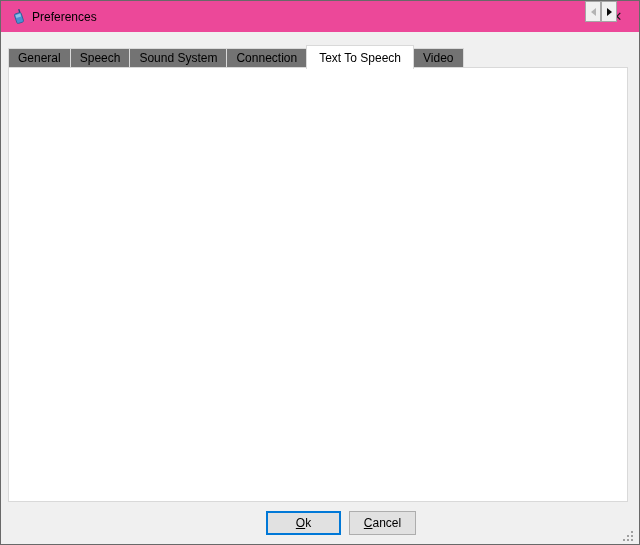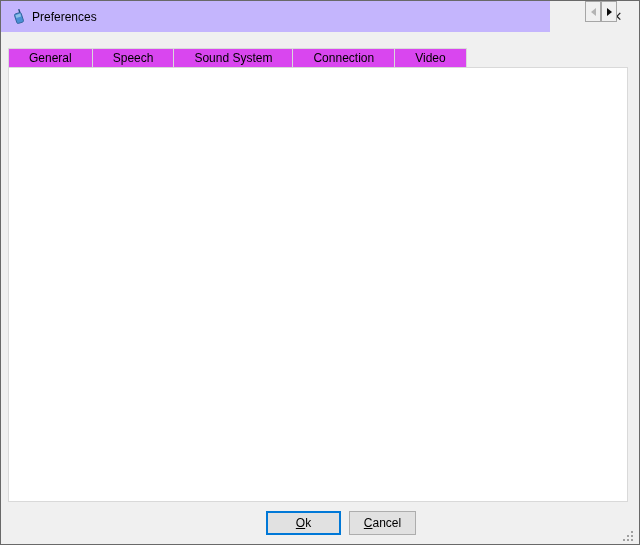--- a/index.html
+++ b/index.html
@@ -3,31 +3,31 @@
 <meta charset="utf-8">
 <style>
   * { margin:0; padding:0; box-sizing:border-box; }
   html,body { background:#c8c8c8; }
   body { font-family:"Liberation Sans", sans-serif; font-size:12px; color:#000; }
 
   .window { position:relative; width:640px; height:545px; background:#f0f0f0;
             border:1px solid #696969; overflow:hidden; }
 
   
-  .titlebar { position:absolute; left:0; top:0; width:549px; height:31px; background:#c4b5fd; }
+  .titlebar { position:absolute; left:0; top:0; width:638px; height:31px; background:#ec4899; }
   .app-icon { position:absolute; left:10px; top:7px; width:16px; height:17px; }
   .win-title { position:absolute; left:31px; top:0; height:31px; display:flex; align-items:center; }
   .close-btn { position:absolute; left:600px; top:0; width:32px; height:30px;
                display:flex; align-items:center; justify-content:center; font-size:13px; color:#1a1a1a; cursor:default; }
 
   
   .tabbar { position:absolute; left:7px; top:44px; width:620px; height:23px;
             display:flex; align-items:flex-end; z-index:3; overflow:visible; }
-  .tab { height:20px; padding:0 20px; display:flex; align-items:center;
-         background:#d946ef; border:1px solid #d9d9d9; margin-right:-1px; white-space:nowrap; }
+  .tab { height:20px; padding:0 9px; display:flex; align-items:center;
+         background:#737373; border:1px solid #d9d9d9; margin-right:-1px; white-space:nowrap; }
   .tab.selected { height:24px; margin-bottom:-1px; background:#ffffff; border-bottom:none;
                   padding:0 12px; position:relative; z-index:4; }
   .tab-scroll { position:absolute; top:0; width:16px; height:21px; background:#f0f0f0;
                 border:1px solid #a6a6a6; display:flex; align-items:center; justify-content:center; z-index:5; }
   .tab-scroll.left  { left:584px; }
   .tab-scroll.right { left:600px; }
   .tri-left  { width:0; height:0; border-top:4px solid transparent; border-bottom:4px solid transparent; border-right:5px solid #b4b4b4; }
   .tri-right { width:0; height:0; border-top:4px solid transparent; border-bottom:4px solid transparent; border-left:5px solid #0a0a0a; }
 
   
@@ -110,20 +110,23 @@
       </div>
     <div class="tab">
         <span>Speech</span>
       </div>
     <div class="tab">
         <span>Sound System</span>
       </div>
     <div class="tab">
         <span>Connection</span>
       </div>
+    <div class="tab selected">
+        <span>Text To Speech</span>
+      </div>
     <div class="tab">
         <span>Video</span>
       </div>
   </div>
   <div class="tab-scroll left">
     <span class="tri-left"></span>
   </div>
   <div class="tab-scroll right">
     <span class="tri-right"></span>
   </div>

